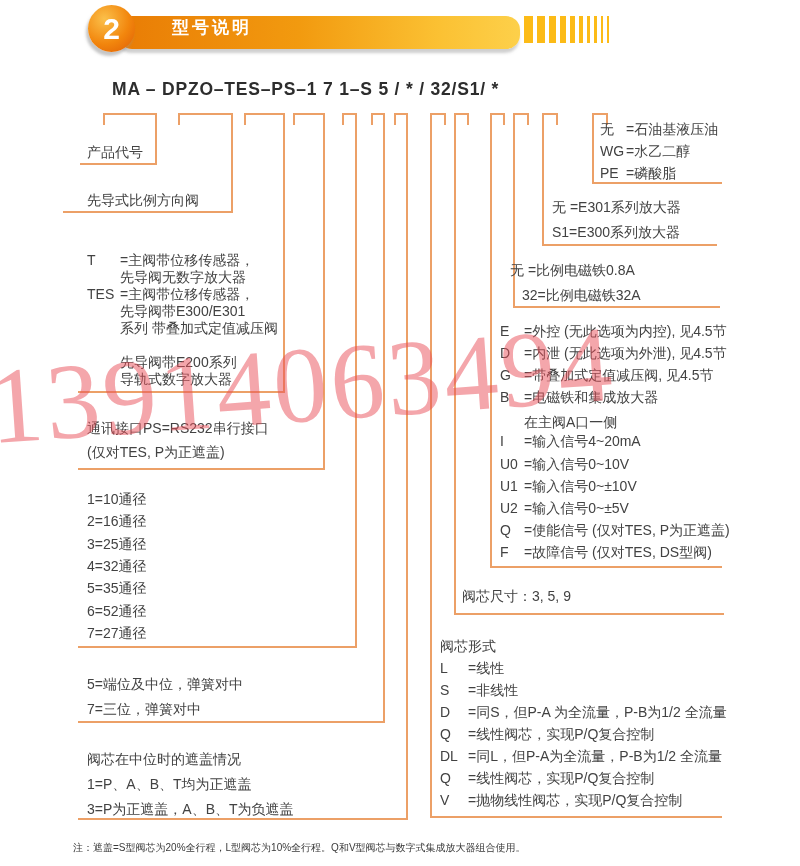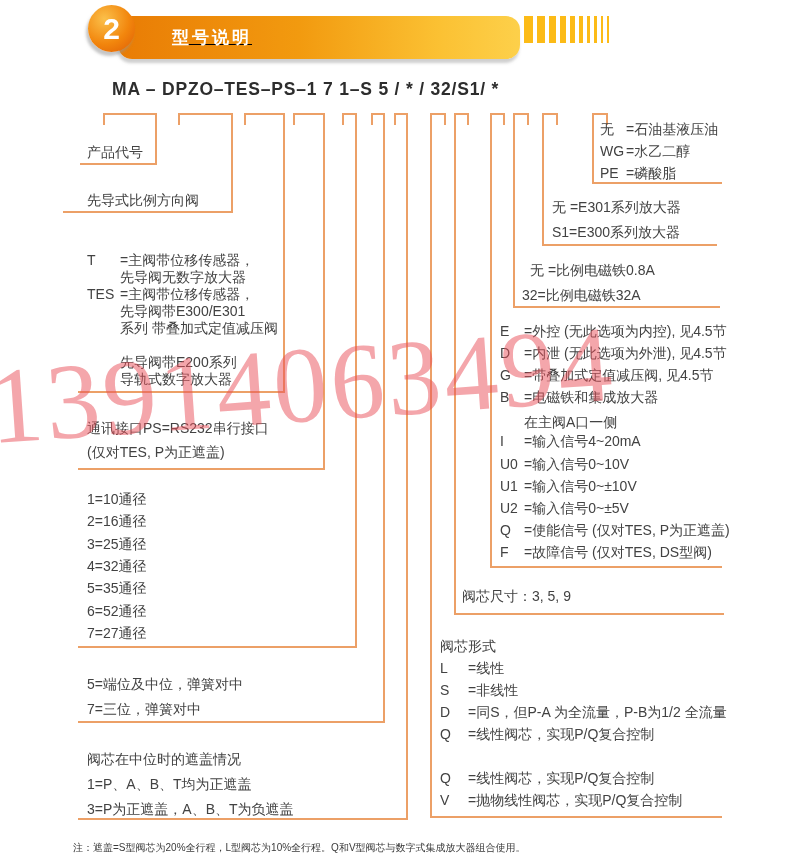--- a/index.html
+++ b/index.html
@@ -4,24 +4,24 @@
 <style>
   html,body{margin:0;padding:0;background:#ffffff;}
   .page{position:relative;width:800px;height:866px;background:#fff;overflow:hidden;
         font-family:"Liberation Sans","DejaVu Sans",sans-serif;}
   
   .ball{position:absolute;left:88px;top:5px;width:47px;height:47px;border-radius:50%;
         background:radial-gradient(circle at 35% 30%,#fbc04a,#f2860d 55%,#df5c04);
         box-shadow:-2px 4px 3px rgba(150,150,150,.55);z-index:3;
         display:flex;align-items:center;justify-content:center;}
   .ball span{color:#fff;font-size:30px;font-weight:bold;line-height:1;}
-  .banner{position:absolute;left:118px;top:16px;width:402px;height:43px;border-radius:14px;
+  .banner{position:absolute;left:118px;top:16px;width:402px;height:33px;border-radius:14px;
         background:linear-gradient(90deg,#e97c05 0%,#f29a0f 45%,#fbc133 80%,#fdd04a 100%);
         box-shadow:-1px 4px 3px rgba(160,160,160,.5);z-index:2;
-        display:flex;align-items:center;text-decoration:underline;}
+        display:flex;}
   .banner .t{color:#ffffff;font-size:17px;font-weight:bold;letter-spacing:3px;padding-left:54px;}
   .bars{position:absolute;left:524px;top:16px;height:27px;display:flex;gap:4px;z-index:1;}
   .bars div{background:#fcbb17;height:27px;}
   
   .code{position:absolute;left:112px;top:79px;font-size:17.5px;font-weight:bold;color:#2d2d2d;
         letter-spacing:.8px;white-space:nowrap;z-index:1;}
   
   .tl{position:absolute;white-space:nowrap;font-size:14px;color:#424242;z-index:1;line-height:1.2;}
   .k{display:inline-block;}
   .k33{min-width:33px;} .k26{min-width:26px;} .k24{min-width:24px;} .k28{min-width:28px;}
@@ -141,21 +141,21 @@
   <div class="tl" style="left:87px;top:776px">1=P、A、B、T均为正遮盖</div>
   <div class="tl" style="left:87px;top:801px">3=P为正遮盖，A、B、T为负遮盖</div>
 
   <div class="tl" style="left:600px;top:121px"><span class="k k26">无</span><span>=石油基液压油</span></div>
   <div class="tl" style="left:600px;top:143px"><span class="k k26">WG</span><span>=水乙二醇</span></div>
   <div class="tl" style="left:600px;top:165px"><span class="k k26">PE</span><span>=磷酸脂</span></div>
 
   <div class="tl" style="left:552px;top:199px">无 =E301系列放大器</div>
   <div class="tl" style="left:552px;top:224px">S1=E300系列放大器</div>
 
-  <div class="tl" style="left:530px;top:262px">无 =比例电磁铁0.8A</div>
+  <div class="tl" style="left:510px;top:262px">无 =比例电磁铁0.8A</div>
   <div class="tl" style="left:522px;top:287px">32=比例电磁铁32A</div>
 
   <div class="tl" style="left:500px;top:323px"><span class="k k24">E</span><span>=外控 (无此选项为内控), 见4.5节</span></div>
   <div class="tl" style="left:500px;top:345px"><span class="k k24">D</span><span>=内泄 (无此选项为外泄), 见4.5节</span></div>
   <div class="tl" style="left:500px;top:367px"><span class="k k24">G</span><span>=带叠加式定值减压阀, 见4.5节</span></div>
   <div class="tl" style="left:500px;top:389px"><span class="k k24">B</span><span>=电磁铁和集成放大器</span></div>
   <div class="tl" style="left:500px;top:414px"><span class="k k24"></span><span>在主阀A口一侧</span></div>
   <div class="tl" style="left:500px;top:433px"><span class="k k24">I</span><span>=输入信号4~20mA</span></div>
   <div class="tl" style="left:500px;top:456px"><span class="k k24">U0</span><span>=输入信号0~10V</span></div>
   <div class="tl" style="left:500px;top:478px"><span class="k k24">U1</span><span>=输入信号0~±10V</span></div>
@@ -163,19 +163,20 @@
   <div class="tl" style="left:500px;top:522px"><span class="k k24">Q</span><span>=使能信号 (仅对TES, P为正遮盖)</span></div>
   <div class="tl" style="left:500px;top:544px"><span class="k k24">F</span><span>=故障信号 (仅对TES, DS型阀)</span></div>
 
   <div class="tl" style="left:462px;top:588px">阀芯尺寸：3, 5, 9</div>
 
   <div class="tl" style="left:440px;top:638px">阀芯形式</div>
   <div class="tl" style="left:440px;top:660px"><span class="k k28">L</span><span>=线性</span></div>
   <div class="tl" style="left:440px;top:682px"><span class="k k28">S</span><span>=非线性</span></div>
   <div class="tl" style="left:440px;top:704px"><span class="k k28">D</span><span>=同S，但P-A 为全流量，P-B为1/2 全流量</span></div>
   <div class="tl" style="left:440px;top:726px"><span class="k k28">Q</span><span>=线性阀芯，实现P/Q复合控制</span></div>
+  <div class="tl" style="left:440px;top:748px"><span class="k k28">DL</span><span>=同L，但P-A为全流量，P-B为1/2 全流量</span></div>
   <div class="tl" style="left:440px;top:770px"><span class="k k28">Q</span><span>=线性阀芯，实现P/Q复合控制</span></div>
   <div class="tl" style="left:440px;top:792px"><span class="k k28">V</span><span>=抛物线性阀芯，实现P/Q复合控制</span></div>
 
   <div class="note">注：遮盖=S型阀芯为20%全行程，L型阀芯为10%全行程。Q和V型阀芯与数字式集成放大器组合使用。</div>
 
   <div class="wm">13914063494</div>
 </div>
 
 </body></html>

